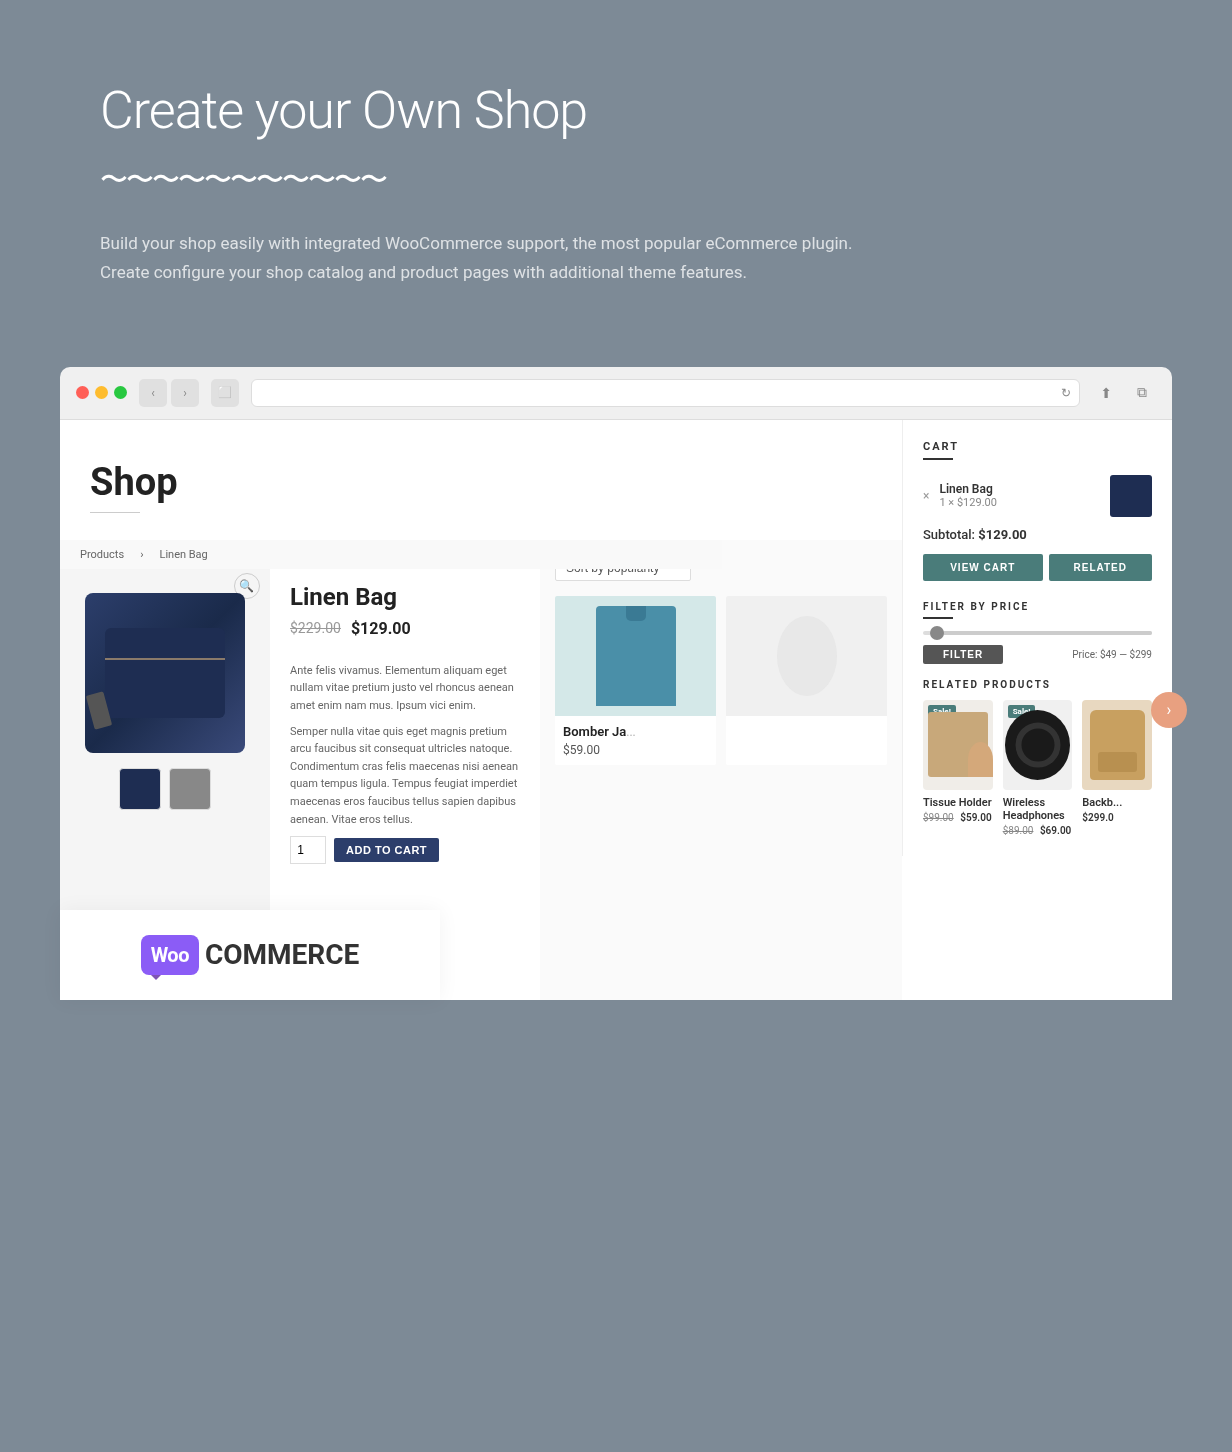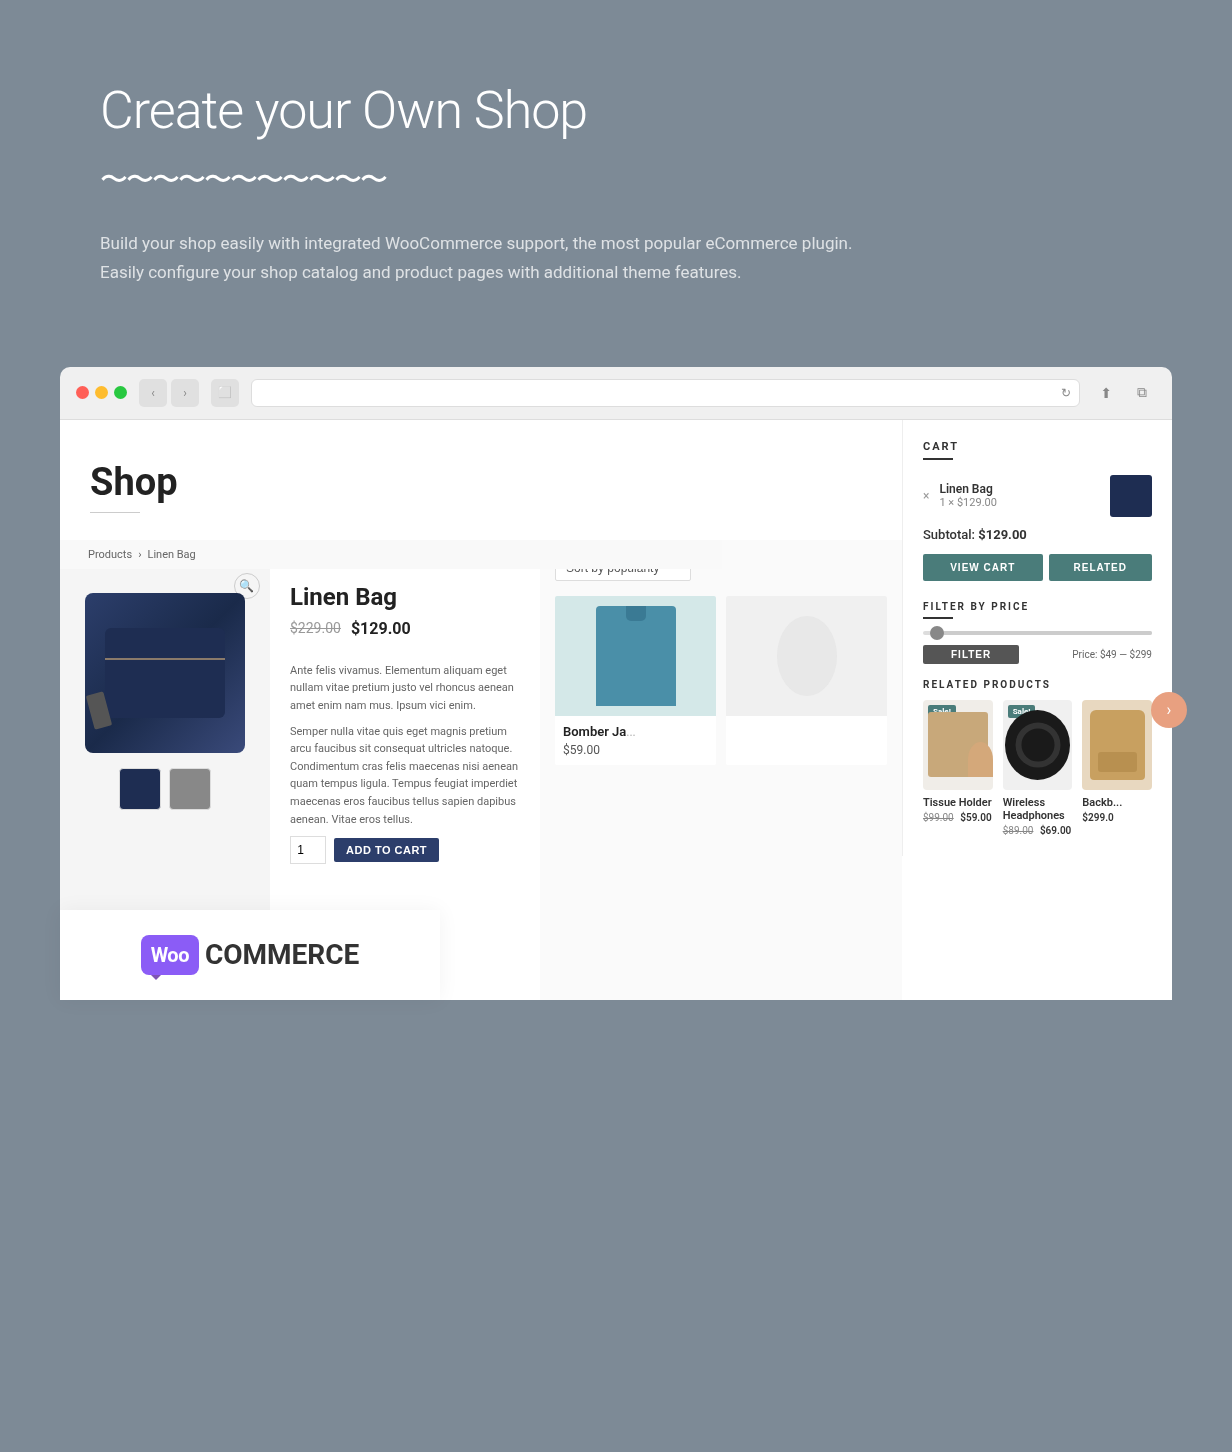--- a/index.html
+++ b/index.html
@@ -150,26 +150,26 @@
       margin-bottom: 0;
     }
 
     
     .breadcrumb-bar {
       position: absolute;
       top: 120px;
       left: 0;
       right: 450px;
       background: #f9f9f9;
-      padding: 8px 28px;
+      padding: 8px 20px;
       font-size: 11px;
       color: #666;
       display: flex;
       align-items: flex-start;
-      gap: 6px;
+      gap: 16px;
       z-index: 10;
     }
     .breadcrumb-bar a { color: #666; text-decoration: none; }
 
     
     .product-image-section {
       width: 210px;
       background: #f5f5f5;
       position: absolute;
       top: 143px;
@@ -519,21 +519,21 @@
     }
     .filter-row {
       display: flex;
       align-items: center;
       justify-content: space-between;
     }
     .filter-btn {
       background: #555;
       color: white;
       border: none;
-      padding: 4px 28px;
+      padding: 4px 20px;
       font-size: 10px;
       font-weight: 600;
       letter-spacing: 1px;
       cursor: pointer;
       border-radius: 2px;
     }
     .price-range {
       font-size: 10px;
       color: #666;
     }
@@ -709,21 +709,21 @@
     }
 
     .bomber-price { font-size: 12px; color: #555; }
   </style>
 </head>
 <body>
 
 <div class="hero-section">
   <h1 class="hero-title">Create your Own Shop</h1>
   <div class="squiggle">〜〜〜〜〜〜〜〜〜〜〜</div>
-  <p class="hero-description">Build your shop easily with integrated WooCommerce support, the most popular eCommerce plugin. Easily configure your shop catalog and product pages with additional theme features.</p>
+  <p class="hero-description">Build your shop easily with integrated WooCommerce support, the most popular eCommerce plugin. Create configure your shop catalog and product pages with additional theme features.</p>
 </div>
 
 <div class="browser-container">
 
   <div class="browser-chrome">
     <div class="browser-dots">
       <div class="dot dot-red"></div>
       <div class="dot dot-yellow"></div>
       <div class="dot dot-green"></div>
     </div>

